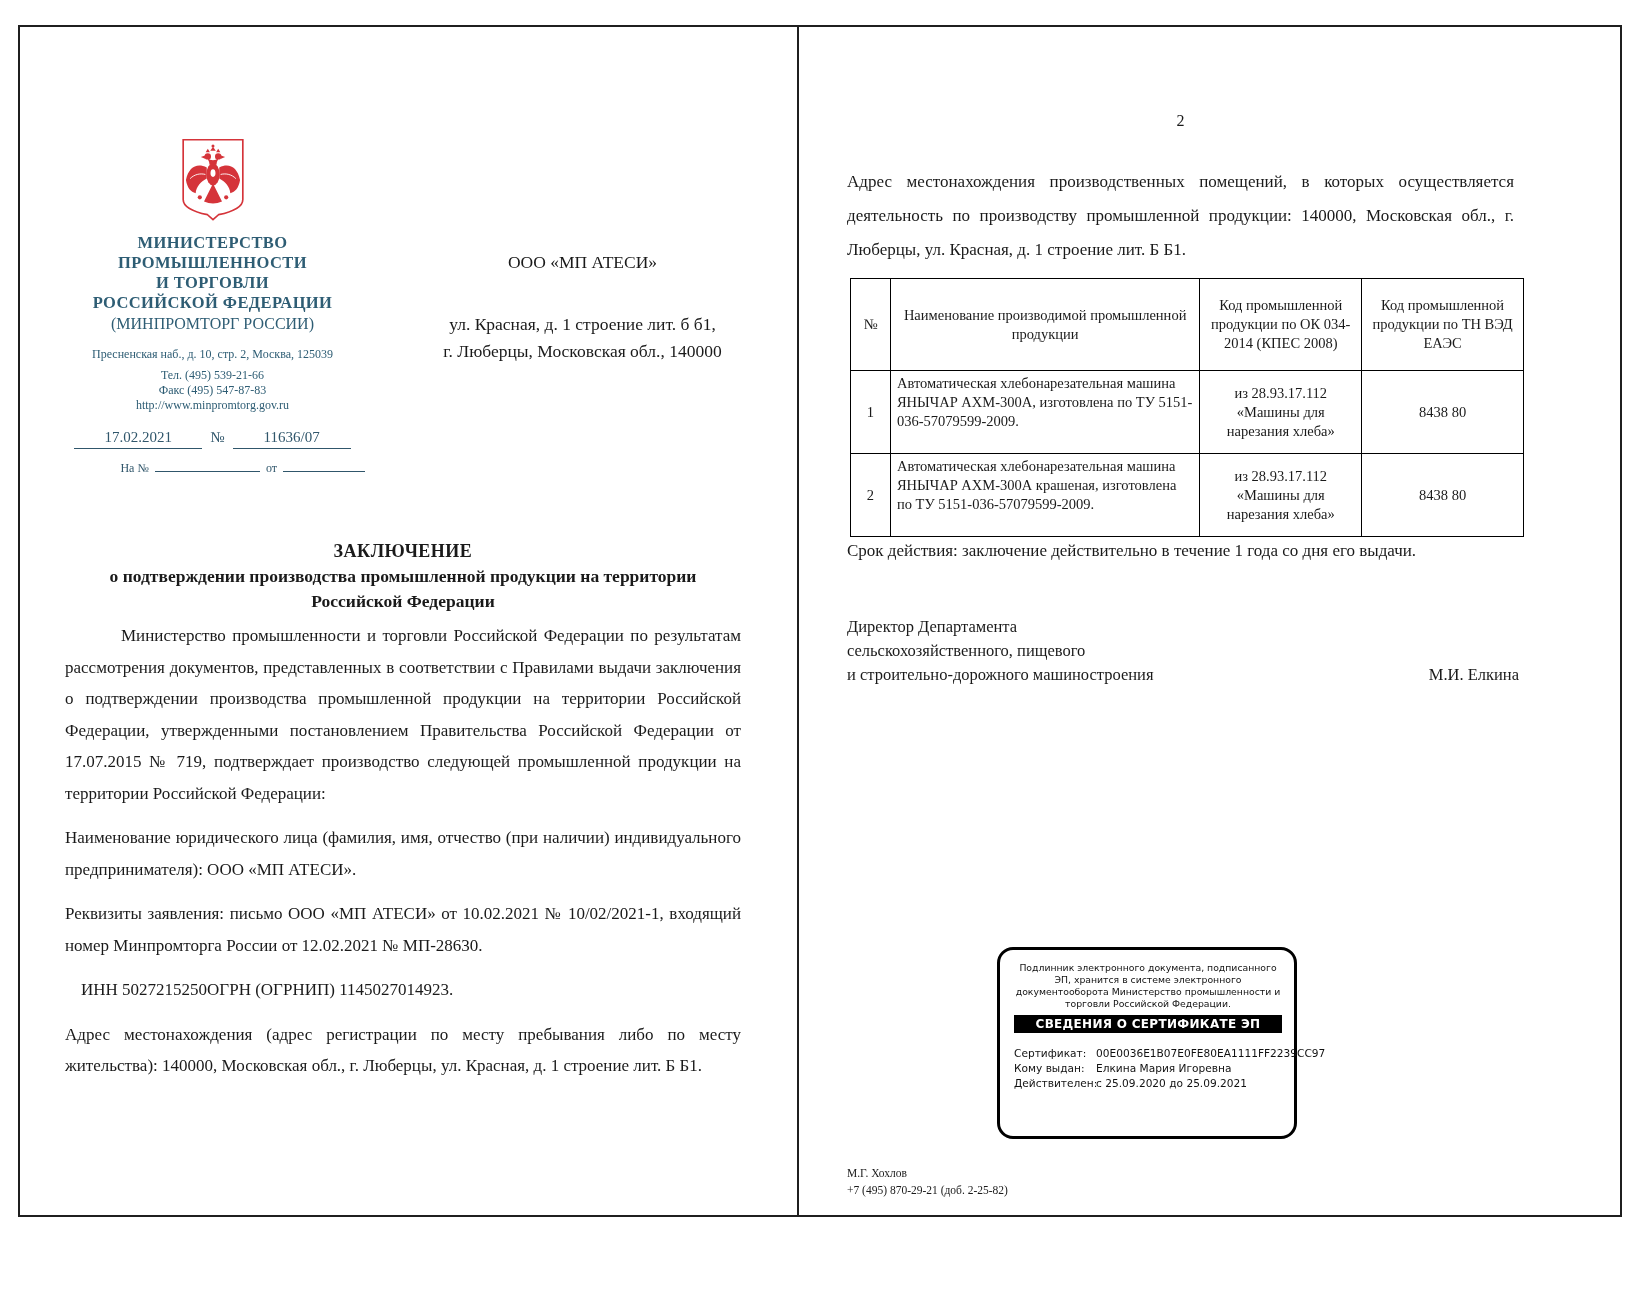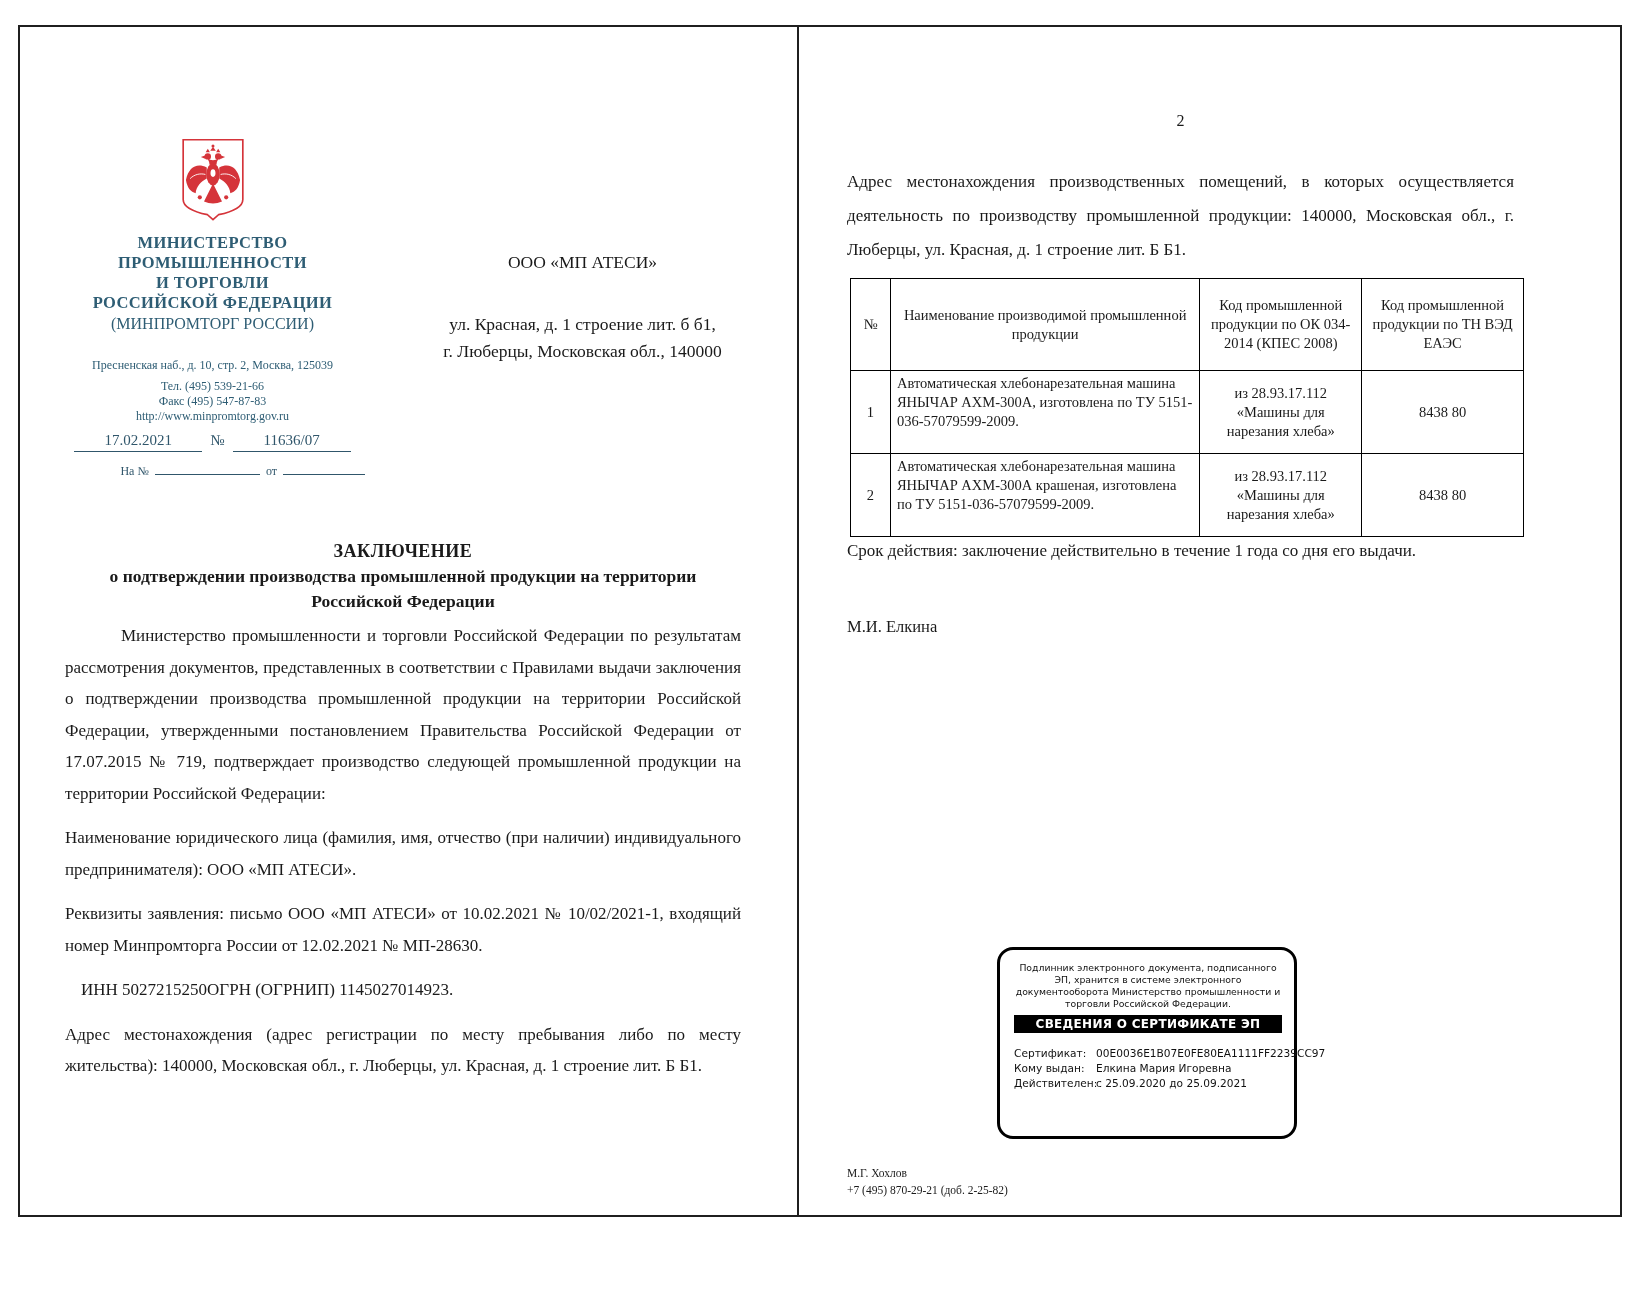--- a/index.html
+++ b/index.html
@@ -6,23 +6,23 @@
   body{width:1640px;height:1300px;position:relative;font-family:"Liberation Serif",serif;color:#1a1a1a;}
   .page{position:absolute;top:25px;height:1192px;background:#fff;border:2px solid #1f1f1f;box-sizing:border-box;}
   #page-left{left:18px;width:874px;}
   #page-right{left:797px;width:825px;}
 
   
   .letterhead{position:absolute;left:40px;top:110px;width:305px;text-align:center;color:#2e5d74;}
   .emblem{display:block;margin:0 auto 10px auto;}
   .ministry-name{font-weight:bold;font-size:16.5px;line-height:20px;letter-spacing:.4px;}
   .ministry-short{font-size:16px;line-height:20px;margin-top:1px;}
-  .lh-address{font-size:12px;line-height:15px;margin-top:24px;}
+  .lh-address{font-size:12px;line-height:15px;margin-top:13px;}
   .lh-contact{font-size:12px;line-height:15px;margin-top:6px;}
-  .date-row{display:flex;align-items:baseline;justify-content:center;gap:8px;margin-top:8px;font-size:15px;color:#30566b;}
+  .date-row{display:flex;align-items:baseline;justify-content:center;gap:8px;margin-top:16px;font-size:15px;color:#30566b;}
   .u-line{border-bottom:1.4px solid #30566b;display:inline-block;text-align:center;padding-bottom:2px;}
   .u-date{width:128px;}
   .u-num{width:118px;}
   .ref-row{display:flex;align-items:baseline;justify-content:flex-end;gap:6px;margin-top:12px;font-size:12px;color:#30566b;}
   .u-blank1{width:105px;}
   .u-blank2{width:82px;}
 
   
   .addressee{position:absolute;left:375px;top:222px;width:375px;text-align:center;font-size:17.5px;line-height:27px;}
   .addressee .org{margin-bottom:35px;}
@@ -164,20 +164,25 @@
         <td class="col-name">Автоматическая хлебонарезательная машина ЯНЫЧАР АХМ-300А крашеная, изготовлена по ТУ 5151-036-57079599-2009.</td>
         <td class="col-ok">из 28.93.17.112 «Машины для нарезания хлеба»</td>
         <td class="col-tnved">8438 80</td>
       </tr>
     </tbody>
   </table>
 
   <div class="p2-validity">Срок действия: заключение действительно в течение 1 года со дня его выдачи.</div>
 
   <div class="sig-block">
+    <div>
+      <div>Директор Департамента</div>
+      <div>сельскохозяйственного, пищевого</div>
+      <div>и строительно-дорожного машиностроения</div>
+    </div>
     <div class="sig-name">М.И. Елкина</div>
   </div>
 
   <div class="stamp">
     <div class="stamp-header">Подлинник электронного документа, подписанного ЭП, хранится в системе электронного документооборота Министерство промышленности и торговли Российской Федерации.</div>
     <div class="stamp-bar">СВЕДЕНИЯ О СЕРТИФИКАТЕ ЭП</div>
     <div class="stamp-rows">
       <div class="stamp-row">
         <span class="stamp-label">Сертификат:</span>
         <span>00E0036E1B07E0FE80EA1111FF2239CC97</span>

